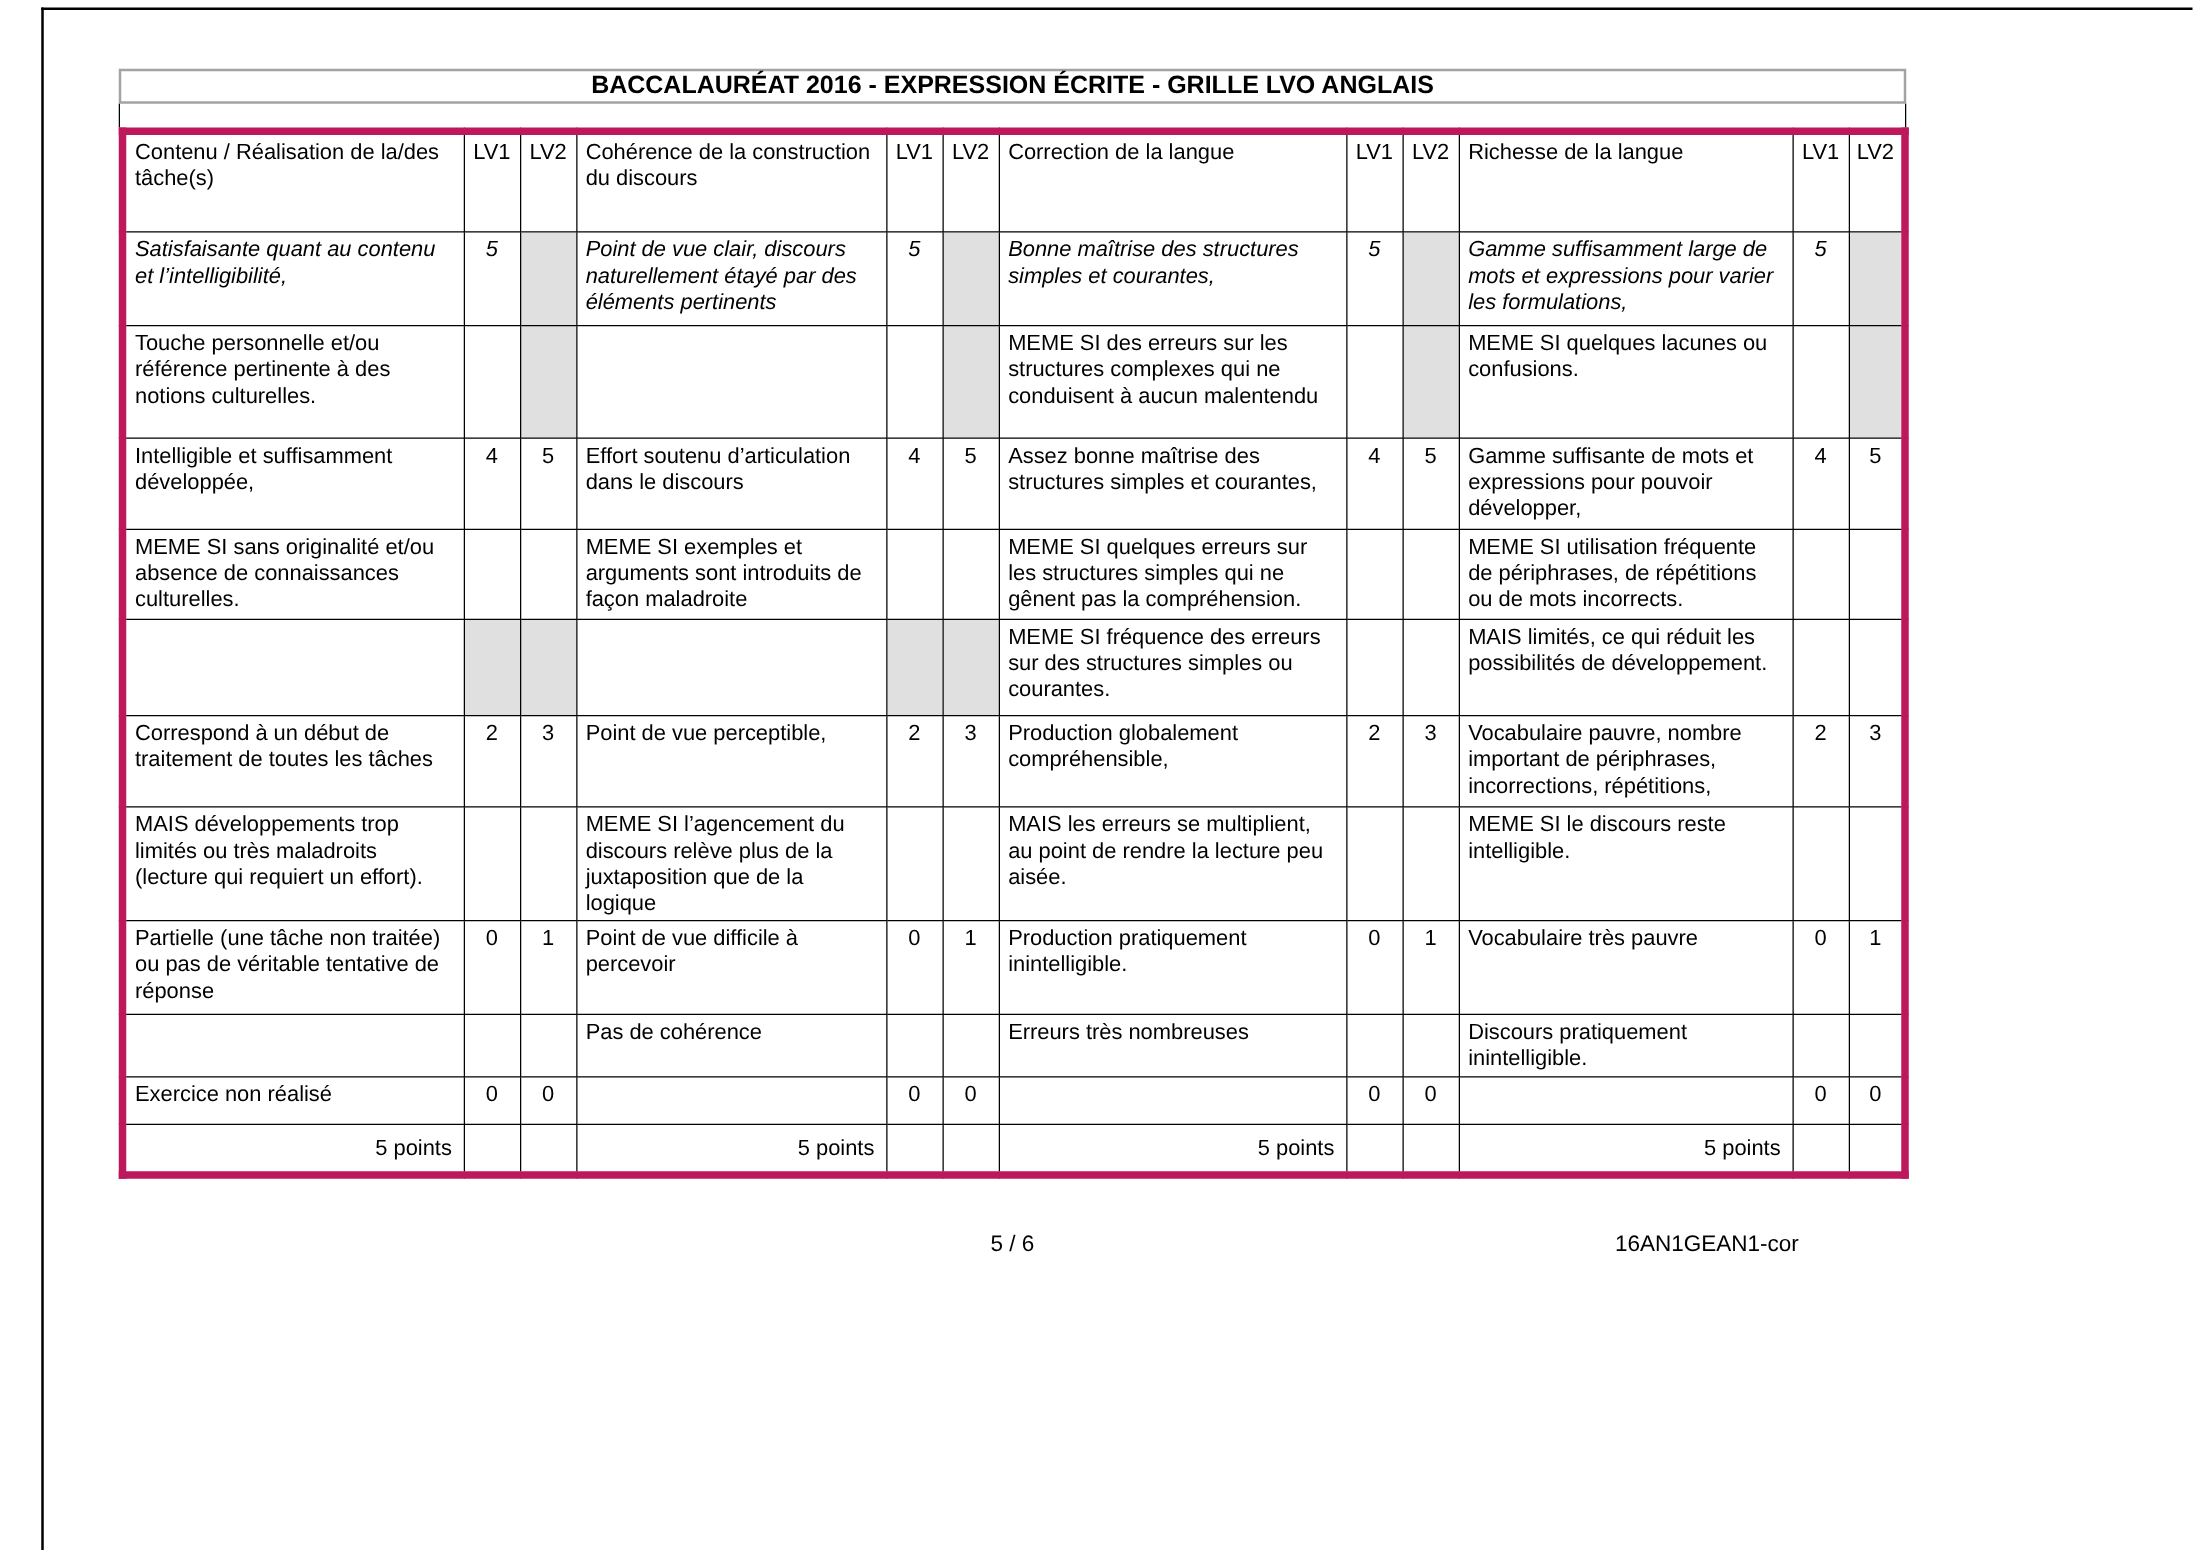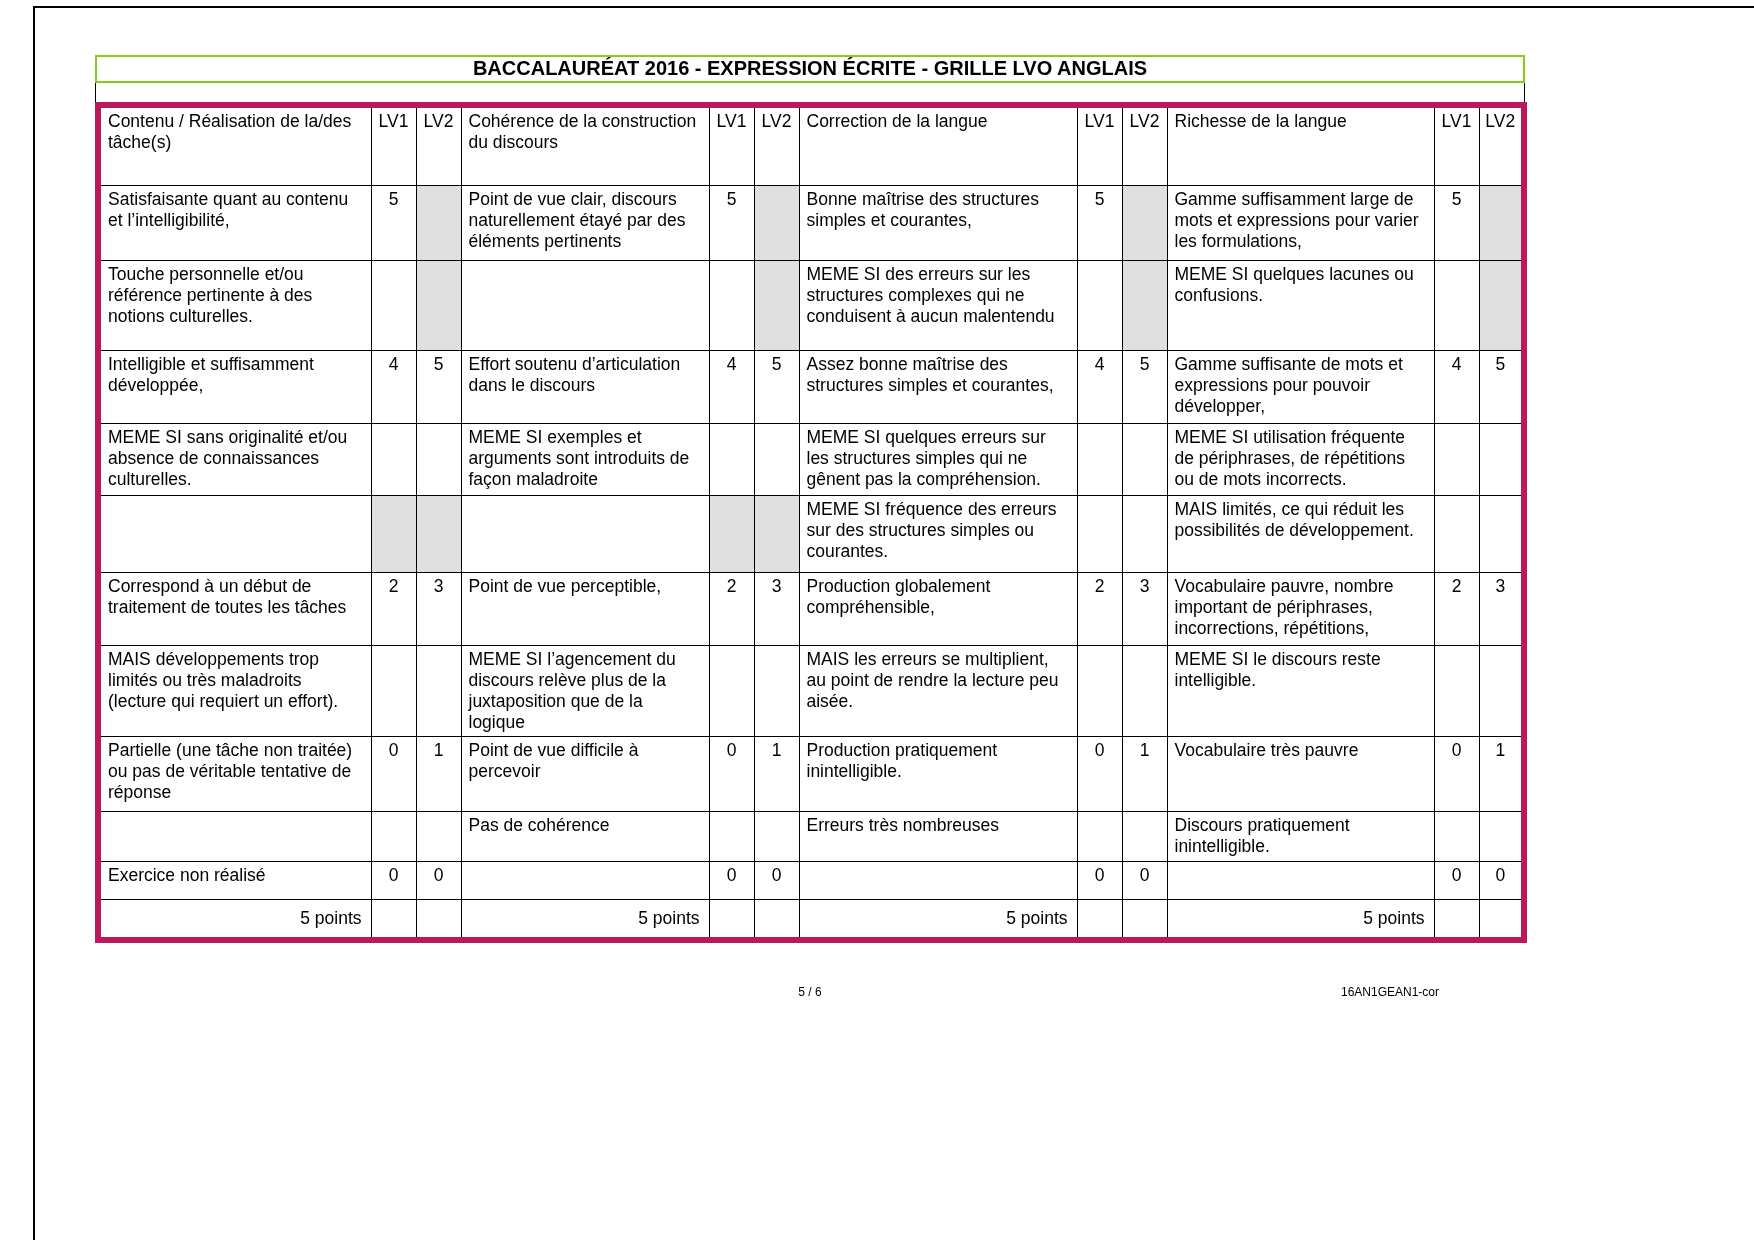--- a/index.html
+++ b/index.html
@@ -13,21 +13,21 @@
   }
   .page-frame {
     position: absolute; left: 33px; top: 6px;
     width: 1721px; height: 1234px;
     border-left: 2px solid #000; border-top: 2px solid #000;
     pointer-events: none;
   }
   .content { position: absolute; left: 95px; top: 55px; width: 1430px; }
   .title-bar {
     width: 1430px;
-    border: 2px solid #84cc16;
+    border: 2px solid #a3a3a3;
     text-align: center;
     font-weight: bold;
     font-size: 20px;
     line-height: 21px;
     padding: 1px 0 2px;
   }
   .spacer-row {
     width: 1430px; height: 19px;
     border-left: 1px solid #000; border-right: 1px solid #000;
   }
@@ -44,21 +44,21 @@
     overflow: hidden;
   }
   .hdr-row { height: 80px; }
   .hdr-row th { vertical-align: middle; font-weight: normal; }
   .txt { text-align: left; padding: 3px 7px 3px 7px; line-height: 21px; }
   .num { text-align: center; padding-top: 3px; line-height: 21px; }
   .noB { border-bottom-style: none; }
   .noT { border-top-style: none; }
   .shade { background: #e0e0e0; }
   .points { text-align: right; padding: 8px 9px; }
-  .footer { position: relative; width: 1430px; margin-top: 42px; font-size: 12px; }
+  .footer { position: relative; width: 1430px; margin-top: 42px; font-size: 18px; }
   .page-num { display: block; text-align: center; }
   .doc-code { position: absolute; right: 86px; top: 0; }
 </style>
 </head>
 <body>
 
 <div class="page-frame"></div>
 
 <div class="content">
 
@@ -93,21 +93,21 @@
         <th class="num">LV2</th>
         <th class="txt">Correction de la langue</th>
         <th class="num">LV1</th>
         <th class="num">LV2</th>
         <th class="txt">Richesse de la langue</th>
         <th class="num">LV1</th>
         <th class="num">LV2</th>
       </tr>
     </thead>
     <tbody id="grid-body">
-    <tr style="height: 75px;">
+    <tr style="height: 75px; font-style: italic;">
           <td class="txt noB">Satisfaisante quant au contenu et l’intelligibilité,</td>
           <td class="num">5</td>
           <td class="num shade"></td>
           <td class="txt noB">Point de vue clair, discours naturellement étayé par des éléments pertinents</td>
           <td class="num">5</td>
           <td class="num shade"></td>
           <td class="txt noB">Bonne maîtrise des structures simples et courantes,</td>
           <td class="num">5</td>
           <td class="num shade"></td>
           <td class="txt noB">Gamme suffisamment large de mots et expressions pour varier les formulations,</td>

